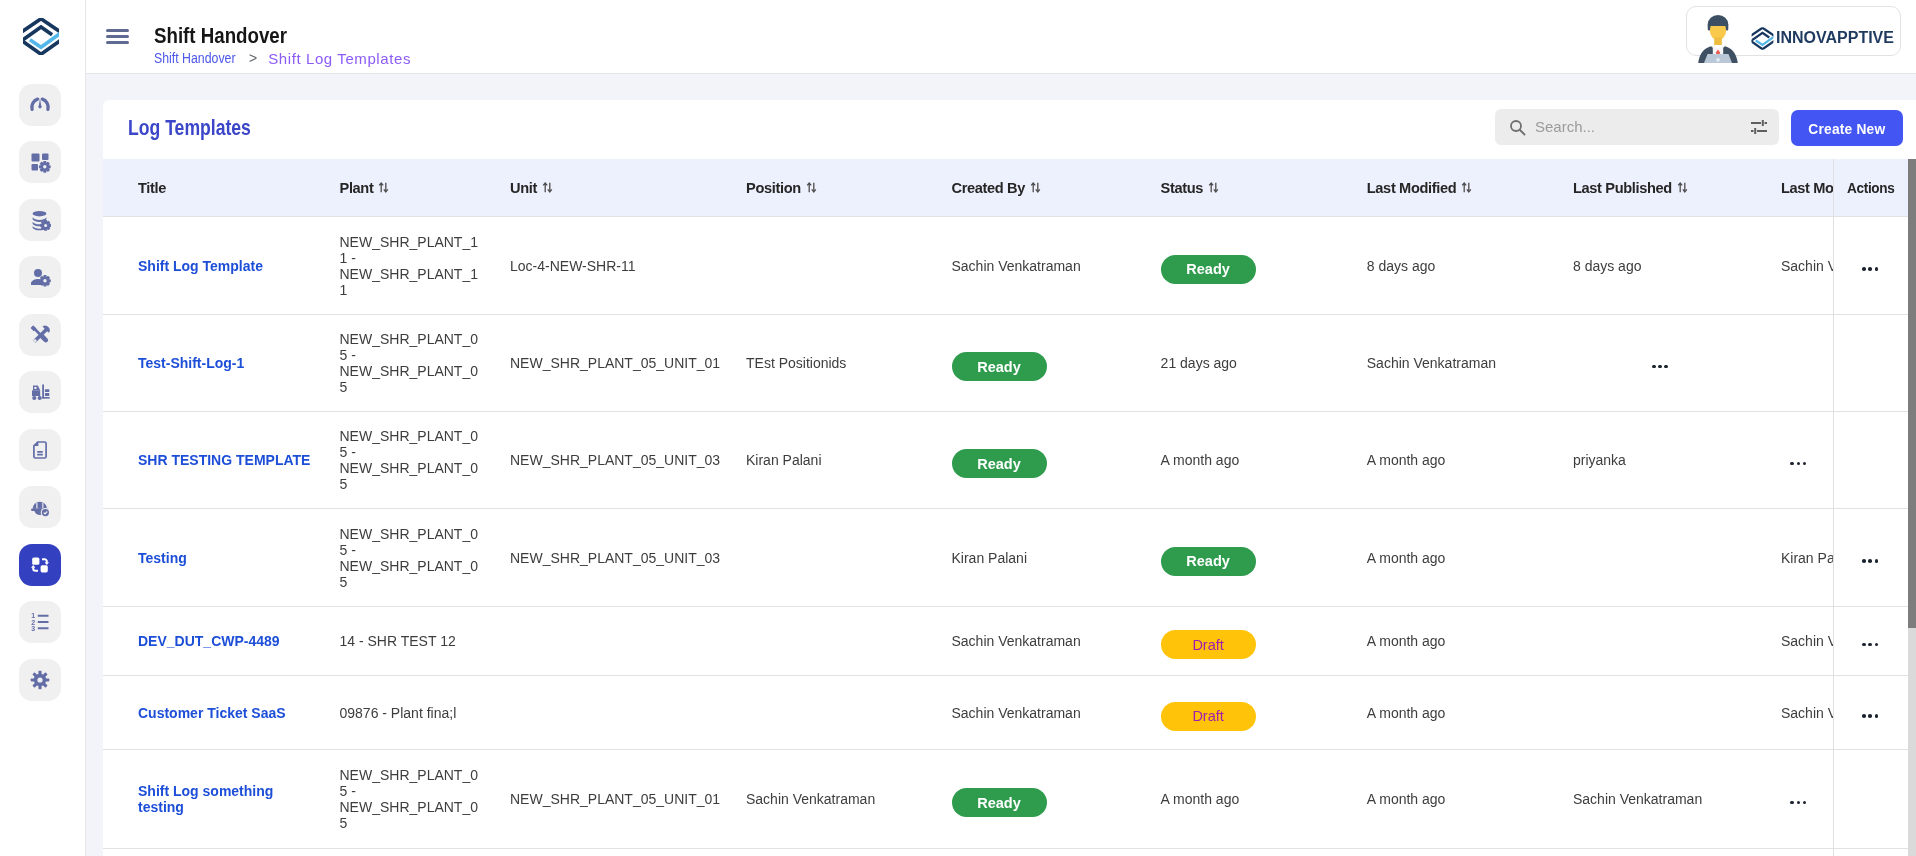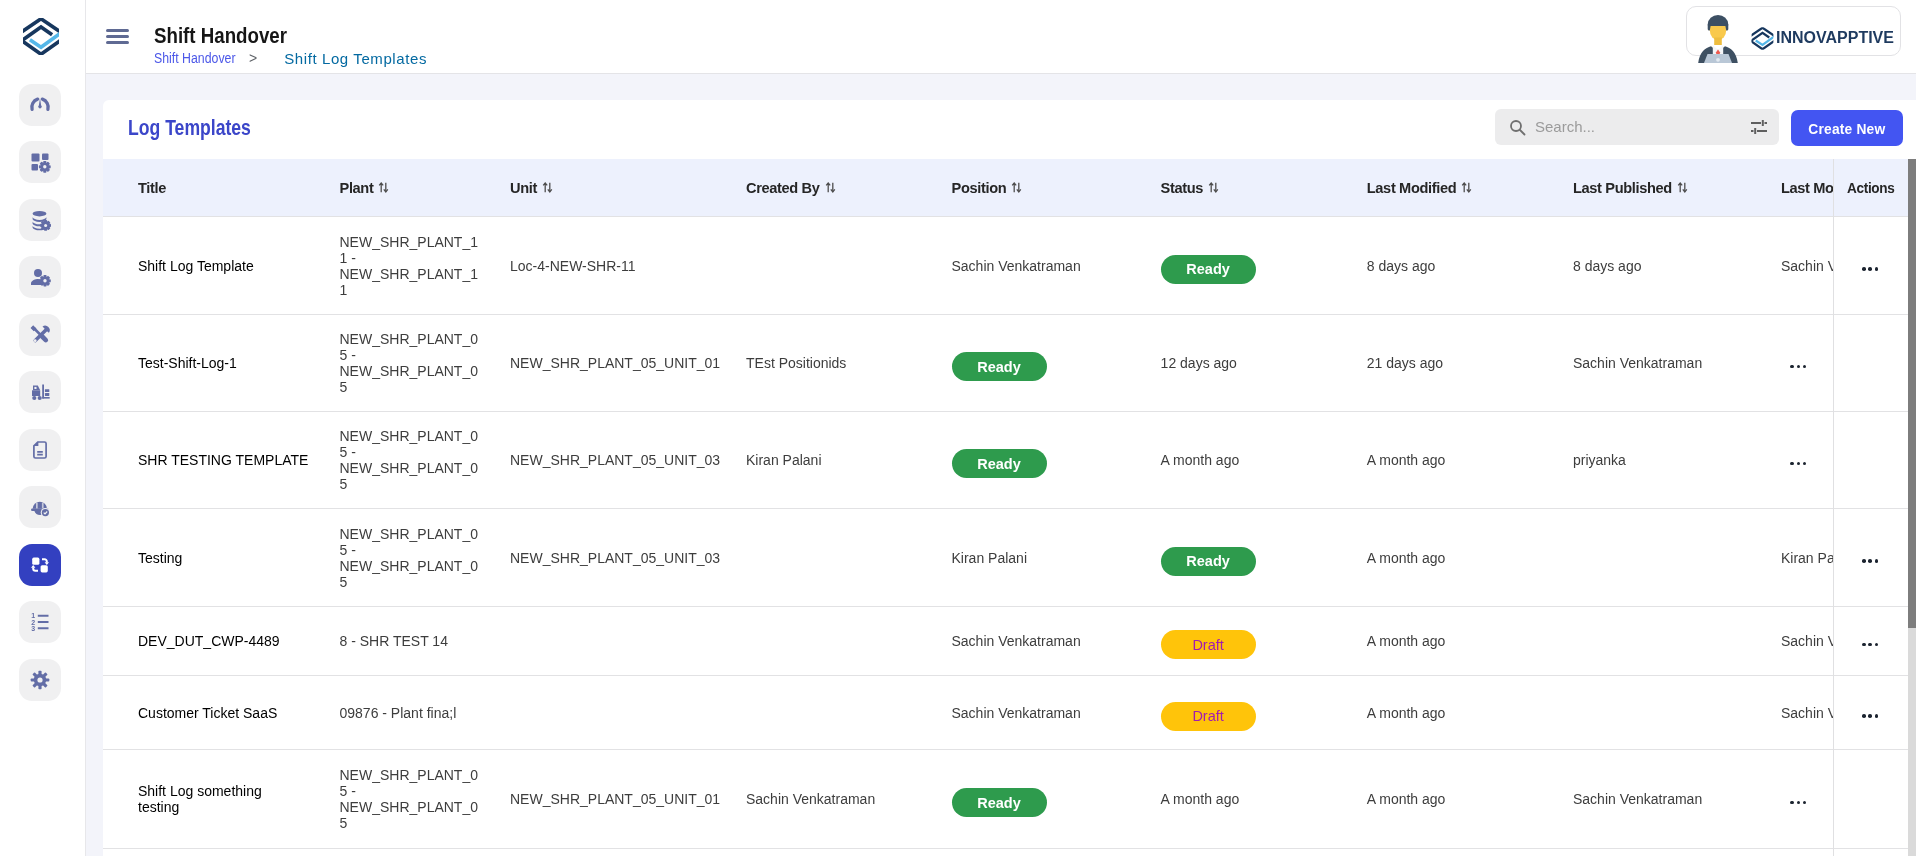--- a/index.html
+++ b/index.html
@@ -7,32 +7,32 @@
 .abs { position:absolute; }
 #sidebar { position:absolute; left:0; top:0; width:86px; height:856px; background:#ffffff; border-right:1px solid #e7e7ea; z-index:5; }
 .navbtn { position:absolute; left:19px; width:42px; height:42px; background:#f0f0f1; border-radius:13px; display:flex; align-items:center; justify-content:center; }
 .navbtn.active { background:#3340c0; }
 #topbar { position:absolute; left:86px; top:0; width:1830px; height:74px; background:#ffffff; border-bottom:1px solid #e4e4e7; z-index:4; }
 .hline { position:absolute; left:0; width:23px; height:3px; background:#5f6a93; border-radius:2px; }
 #pagetitle { position:absolute; left:154px; top:23px; font-size:22px; font-weight:700; color:#161616; z-index:8; transform:scaleX(0.85); transform-origin:left top; }
 #crumbs { position:absolute; left:154px; top:50px; font-size:14px; color:#757575; z-index:8; display:flex; }
 #crumbs .lnk { display:inline-block; white-space:nowrap; overflow:visible; transform:scaleX(0.88); transform-origin:left top; }
 #crumbs .sep { color:#5f6368; margin-left:9px; margin-right:11px; font-size:14px; }
-#crumbs .gr { font-size:15px; color:#0369a1; letter-spacing:0.6px;margin-left:16px; }
+#crumbs .gr { font-size:15px; color:#8b5cf6; letter-spacing:0.6px; }
 #crumbs .lnk { color:#4b57e8; }
 #card { position:absolute; left:103px; top:100px; width:1813px; height:756px; background:#ffffff; border-top-left-radius:6px; }
 #lt-title { position:absolute; left:128px; top:115px; font-size:22px; font-weight:700; color:#3b46c9; transform:scaleX(0.80); transform-origin:left top; }
 #searchbox { position:absolute; left:1495px; top:109px; width:284px; height:36px; background:#ececed; border-radius:6px; }
 #searchbox .ph { position:absolute; left:40px; top:9px; font-size:15px; color:#9b9b9b; }
 #createbtn { position:absolute; left:1791px; top:110px; width:112px; height:36px; background:#4355f2; border-radius:7px; color:#ffffff; font-size:15px; font-weight:600; display:flex; align-items:center; justify-content:center; letter-spacing:0.2px; }
 #tbl { position:absolute; left:103px; top:159px; width:1805px; }
 .trow { display:grid; grid-template-columns:220.5px 170.5px 236px 205.5px 209.1px 206.2px 206.2px 208px 69px 74.5px; border-bottom:1px solid #e2e2e4; background:#fff; }
 .trow.head { background:#edf1fd; height:58px; }
 .cell { padding-left:16px; display:flex; align-items:center; font-size:14px; color:#3d3d3d; overflow:hidden; }
-.cell.first { padding-left:35px; font-weight:400; color:#000000; }
+.cell.first { padding-left:35px; font-weight:700; color:#1d4ed8; }
 .head .cell { font-size:14.6px; font-weight:700; color:#262626; letter-spacing:-0.35px; }
 .head .cell.first { padding-left:35px; }
 .lm { white-space:nowrap; }
 .pill { width:95px; height:29px; border-radius:15px; margin-top:7px; display:flex; align-items:center; justify-content:center; font-size:14.5px; }
 .pill.ready { background:#2e9b4d; color:#ffffff; font-weight:700; }
 .pill.draft { background:#ffc40a; color:#a21caf; font-weight:400; }
 .dots { display:flex; gap:2.6px; align-items:center; justify-content:center; width:100%; padding-right:2px; margin-top:7px; }
 .dots i { width:3.6px; height:3.6px; border-radius:50%; background:#1c2430; }
 .sorti { margin-left:5px; flex:0 0 auto; }
 #actborder { position:absolute; left:1833px; top:159px; width:1px; height:697px; background:#e0e0e2; z-index:3; }
@@ -94,42 +94,42 @@
         <svg class="sorti" width="11" height="13" viewBox="0 0 11 13">
           <g stroke="#4d4d4d" stroke-width="1.3" fill="none">
             <line x1="3.2" y1="2.4" x2="3.2" y2="11.2"></line>
             <polyline points="1.2,4.4 3.2,2.1 5.2,4.4"></polyline>
             <line x1="7.8" y1="1.8" x2="7.8" y2="10.6"></line>
             <polyline points="5.8,8.3 7.8,10.9 9.8,8.3"></polyline>
           </g>
         </svg>
       </div>
       <div class="cell">
+        <span style="white-space:nowrap">Position</span>
+        <svg class="sorti" width="11" height="13" viewBox="0 0 11 13">
+          <g stroke="#4d4d4d" stroke-width="1.3" fill="none">
+            <line x1="3.2" y1="2.4" x2="3.2" y2="11.2"></line>
+            <polyline points="1.2,4.4 3.2,2.1 5.2,4.4"></polyline>
+            <line x1="7.8" y1="1.8" x2="7.8" y2="10.6"></line>
+            <polyline points="5.8,8.3 7.8,10.9 9.8,8.3"></polyline>
+          </g>
+        </svg>
+      </div>
+      <div class="cell">
         <span style="white-space:nowrap">Created By</span>
         <svg class="sorti" width="11" height="13" viewBox="0 0 11 13">
           <g stroke="#4d4d4d" stroke-width="1.3" fill="none">
             <line x1="3.2" y1="2.4" x2="3.2" y2="11.2"></line>
             <polyline points="1.2,4.4 3.2,2.1 5.2,4.4"></polyline>
             <line x1="7.8" y1="1.8" x2="7.8" y2="10.6"></line>
             <polyline points="5.8,8.3 7.8,10.9 9.8,8.3"></polyline>
           </g>
         </svg>
       </div>
       <div class="cell">
-        <span style="white-space:nowrap">Position</span>
-        <svg class="sorti" width="11" height="13" viewBox="0 0 11 13">
-          <g stroke="#4d4d4d" stroke-width="1.3" fill="none">
-            <line x1="3.2" y1="2.4" x2="3.2" y2="11.2"></line>
-            <polyline points="1.2,4.4 3.2,2.1 5.2,4.4"></polyline>
-            <line x1="7.8" y1="1.8" x2="7.8" y2="10.6"></line>
-            <polyline points="5.8,8.3 7.8,10.9 9.8,8.3"></polyline>
-          </g>
-        </svg>
-      </div>
-      <div class="cell">
         <span style="white-space:nowrap">Status</span>
         <svg class="sorti" width="11" height="13" viewBox="0 0 11 13">
           <g stroke="#4d4d4d" stroke-width="1.3" fill="none">
             <line x1="3.2" y1="2.4" x2="3.2" y2="11.2"></line>
             <polyline points="1.2,4.4 3.2,2.1 5.2,4.4"></polyline>
             <line x1="7.8" y1="1.8" x2="7.8" y2="10.6"></line>
             <polyline points="5.8,8.3 7.8,10.9 9.8,8.3"></polyline>
           </g>
         </svg>
       </div>
@@ -208,23 +208,20 @@
       <div class="cell">
         <div>NEW_SHR_PLANT_05_UNIT_01</div>
       </div>
       <div class="cell">
         <div>TEst Positionids</div>
       </div>
       <div class="cell">
         <div class="pill ready">Ready</div>
       </div>
       <div class="cell">
-        <div>12 days ago</div>
-      </div>
-      <div class="cell">
         <div>21 days ago</div>
       </div>
       <div class="cell lm">
         <div>Sachin Venkatraman</div>
       </div>
       <div class="cell" style="padding-left:0">
         <div class="dots">
           <i></i>
           <i></i>
           <i></i>
@@ -298,21 +295,21 @@
           <i></i>
           <i></i>
         </div>
       </div>
     </div>
     <div class="trow" style="height:69px">
       <div class="cell first">
         <div>DEV_DUT_CWP-4489</div>
       </div>
       <div class="cell">
-        <div>8 - SHR TEST 14</div>
+        <div>14 - SHR TEST 12</div>
       </div>
       <div class="cell">
         <div></div>
       </div>
       <div class="cell">
         <div></div>
       </div>
       <div class="cell">
         <div>Sachin Venkatraman</div>
       </div>

